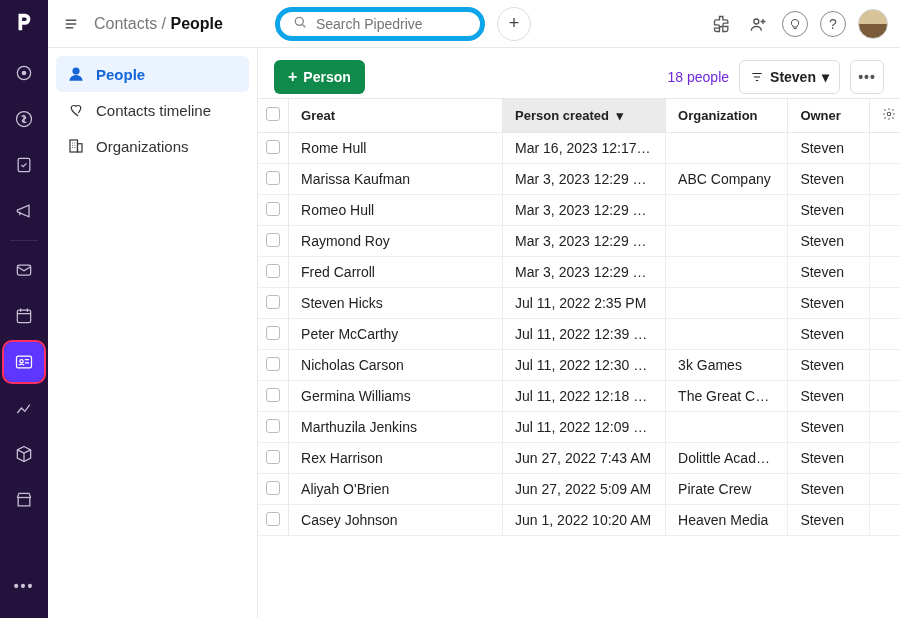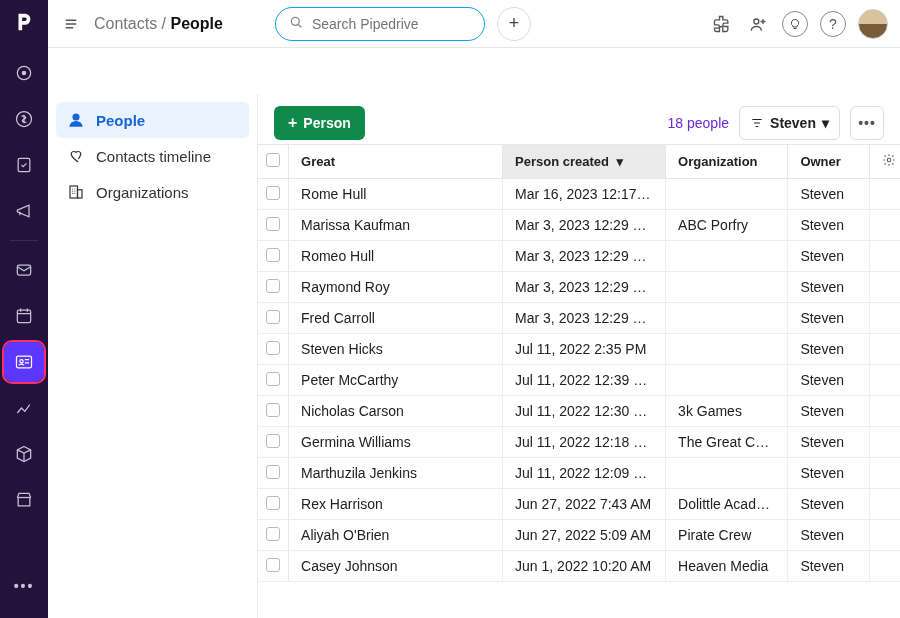--- a/index.html
+++ b/index.html
@@ -7,28 +7,28 @@
   .app { display: flex; height: 618px; width: 900px; overflow: hidden; }
   
   .rail { width: 48px; background: #23123b; display: flex; flex-direction: column; align-items: center; color: #fff; padding-top: 6px; position: relative; flex: none; }
   .rail .logo { width: 32px; height: 32px; display: flex; align-items: center; justify-content: center; margin-bottom: 12px; }
   .rail .logo svg { width: 22px; height: 22px; fill: #fff; }
   .rail-item { width: 40px; height: 40px; margin: 3px 0; display: flex; align-items: center; justify-content: center; border-radius: 6px; color: #c9c1d6; cursor: pointer; }
   .rail-item.active { background: #5d36ff; color: #fff; outline: 2px solid #ff2e63; border-radius: 8px; }
   .rail-item svg { width: 20px; height: 20px; stroke: currentColor; fill: none; stroke-width: 1.5; }
   .rail .more { margin-top: auto; margin-bottom: 12px; color: #c9c1d6; letter-spacing: 2px; font-weight: bold; }
   
-  .col { flex: 1 1 auto; display: flex; flex-direction: column; min-width: 0; gap: 46px; }
+  .col { flex: 1 1 auto; display: flex; flex-direction: column; min-width: 0; }
   
   .header { height: 48px; border-bottom: 1px solid #e7e7e7; display: flex; align-items: center; padding: 0 12px; gap: 12px; flex: none; }
   .hamburger { width: 22px; height: 22px; display: flex; align-items: center; justify-content: center; cursor: pointer; color: #555; }
   .hamburger svg { width: 18px; height: 18px; stroke: currentColor; fill: none; stroke-width: 2; }
   .crumbs { font-size: 16px; color: #777; }
   .crumbs .cur { color: #111; font-weight: 700; }
-  .search { margin-left: 40px; flex: 0 0 auto; width: 210px; height: 34px; border: 1px solid #0ea5e9; border-radius: 20px; display: flex; align-items: center; padding: 0 12px; gap: 8px; color: #777; }
+  .search { margin-left: 40px; flex: 0 0 auto; width: 210px; height: 34px; border: 5px solid #0ea5e9; border-radius: 20px; display: flex; align-items: center; padding: 0 12px; gap: 8px; color: #777; }
   .search input { border: none; outline: none; font-size: 14px; width: 100%; background: transparent; color: #333; }
   .circle-btn { width: 34px; height: 34px; border: 1px solid #ddd; border-radius: 50%; display: flex; align-items: center; justify-content: center; cursor: pointer; color: #444; font-size: 18px; font-weight: 400; }
   .spacer { flex: 1 1 auto; }
   .hicon { width: 24px; height: 24px; display: flex; align-items: center; justify-content: center; color: #555; cursor: pointer; }
   .hicon.outline { border: 1.5px solid #888; border-radius: 50%; width: 26px; height: 26px; font-size: 14px; }
   .avatar { width: 30px; height: 30px; border-radius: 50%; background: linear-gradient(#d9c39a 50%, #7a5b3a 50%); border: 1px solid #ccc; cursor: pointer; }
   
   .body { flex: 1 1 auto; display: flex; min-height: 0; }
   .sidebar { width: 210px; flex: none; border-right: 1px solid #e7e7e7; padding: 8px; }
   .sb-item { display: flex; align-items: center; gap: 10px; height: 36px; padding: 0 10px; border-radius: 6px; color: #333; cursor: pointer; font-size: 15px; }
@@ -255,21 +255,21 @@
                   <td>Rome Hull</td>
                   <td>Mar 16, 2023 12:17 PM</td>
                   <td></td>
                   <td>Steven</td>
                   <td></td>
                 </tr>
                 <tr>
                   <td class="chk"><input type="checkbox" style=""></td>
                   <td>Marissa Kaufman</td>
                   <td>Mar 3, 2023 12:29 PM</td>
-                  <td>ABC Porfry</td>
+                  <td>ABC Company</td>
                   <td>Steven</td>
                   <td></td>
                 </tr>
                 <tr>
                   <td class="chk"><input type="checkbox" style=""></td>
                   <td>Romeo Hull</td>
                   <td>Mar 3, 2023 12:29 PM</td>
                   <td></td>
                   <td>Steven</td>
                   <td></td>

